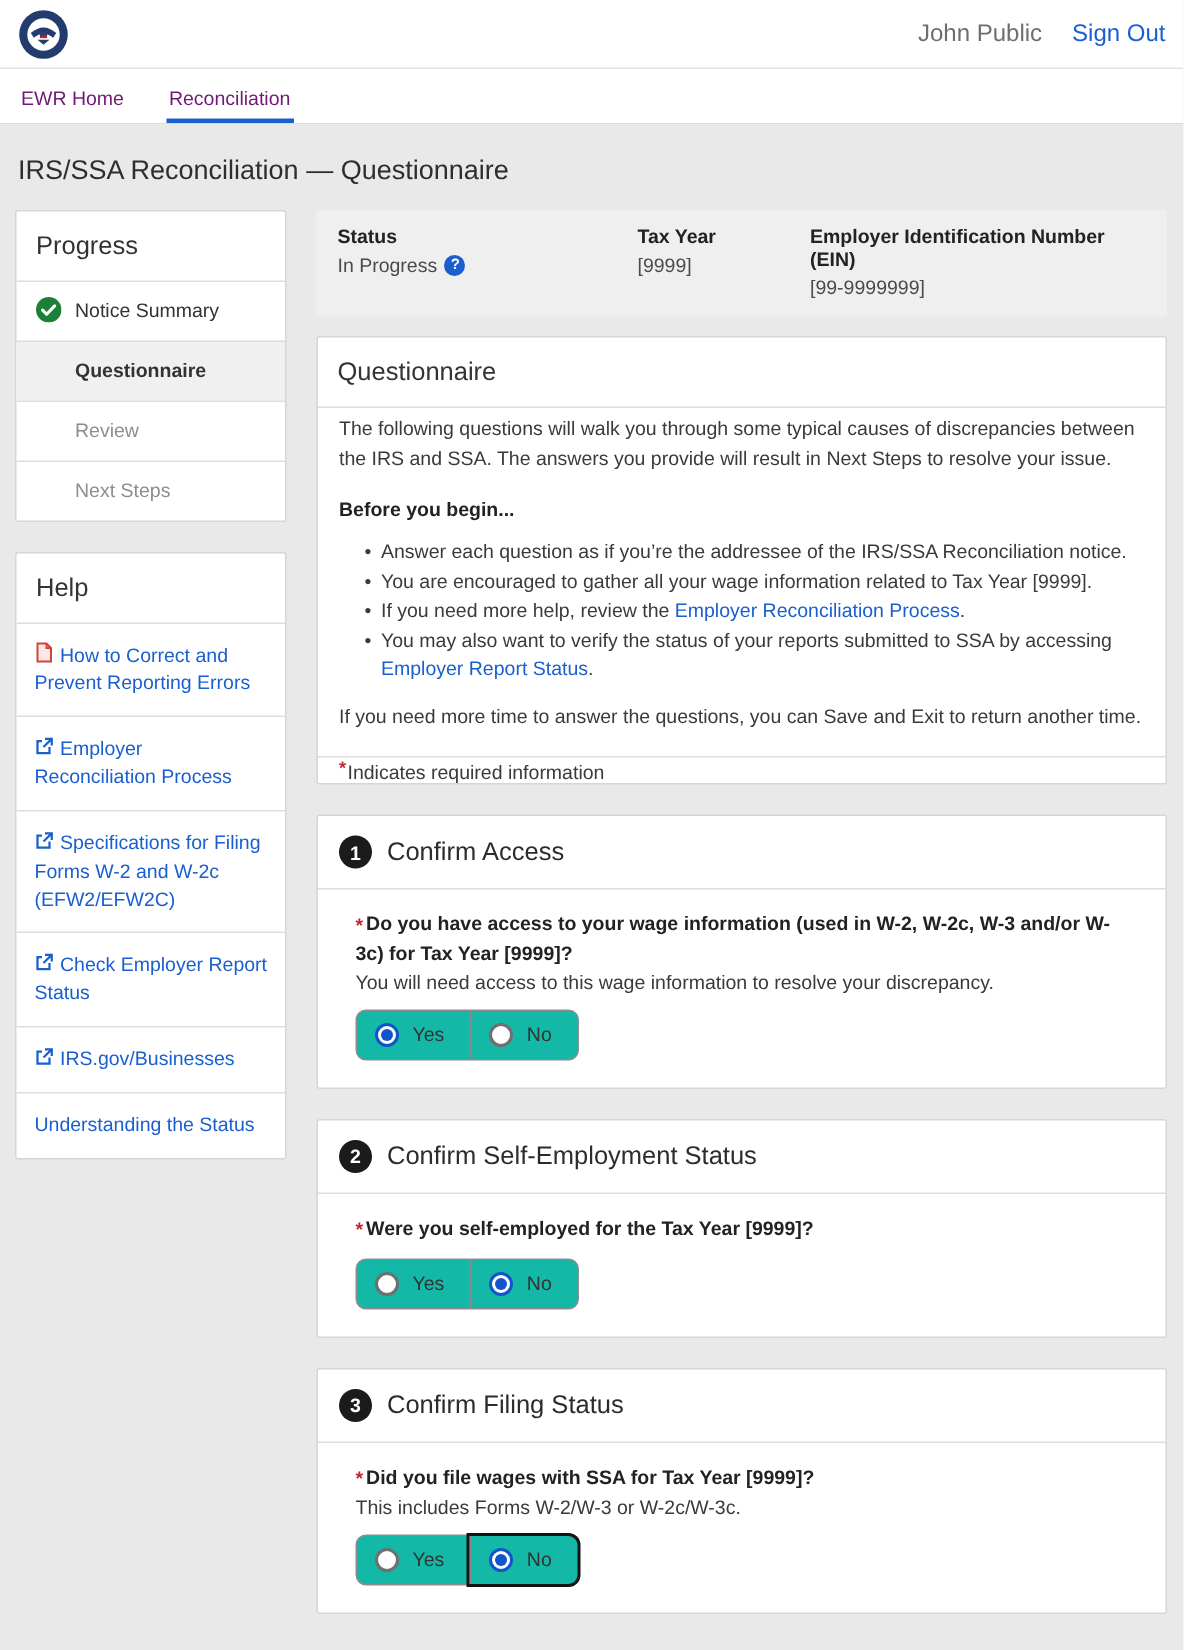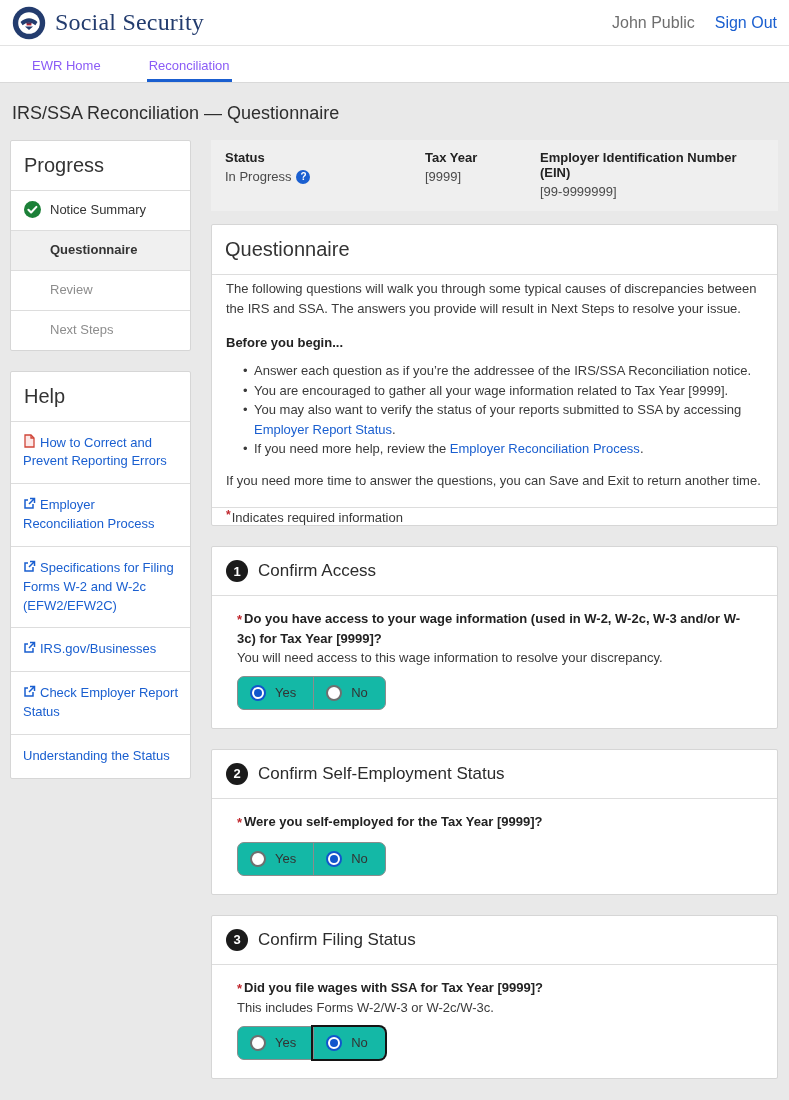--- a/index.html
+++ b/index.html
@@ -26,30 +26,30 @@
     font-size: 24px;
     color: #233c6e;
     letter-spacing: .2px;
   }
   .header-right { display: flex; gap: 20px; align-items: center; font-size: 16px; }
   .user-name { color: #6e6e6e; }
   .signout-link { color: #1a5fd0; }
 
   
   .nav { display: flex; gap: 26px; padding: 0 12px; background: #fff; border-bottom: 1px solid #d9d9d9; }
-  .nav-item { padding: 12px 2px 9px; color: #8b5cf6; cursor: pointer; margin-left: 18px; }
+  .nav-item { padding: 12px 2px 9px; color: #701a75; cursor: pointer; }
   .nav-item.active { border-bottom: 3px solid #1a5fd0; padding-bottom: 6px; }
 
   
   .content { background: #e9e9e9; padding: 10px 11px 28px 10px; }
   .page-title { font-size: 18px; font-weight: 400; color: #2e2e2e; padding: 10px 2px 16px; }
   .layout { display: flex; gap: 20px; align-items: flex-start; }
 
   .panel { background: #fff; border: 1px solid #d6d6d6; border-radius: 2px; }
-  .panel-heading { font-size: 20px; font-weight: 400; color: #333; padding: 13px 13px; }
+  .panel-heading { font-size: 17px; font-weight: 400; color: #333; padding: 13px 13px; }
 
   
   .sidebar { width: 181px; flex: none; }
   .sidebar .panel + .panel { margin-top: 20px; }
   .progress-item {
     border-top: 1px solid #ddd;
     padding: 11px 10px 11px 39px;
     position: relative;
     color: #333; line-height: 1.3;
   }
@@ -139,21 +139,20 @@
 <div class="header">
   <div class="brand">
     <svg class="seal" width="34" height="34" viewBox="0 0 34 34">
       <circle cx="17" cy="17" r="16.2" fill="#233c6e"></circle>
       <circle cx="17" cy="17" r="10.8" fill="#ffffff"></circle>
       <path d="M8.5 16 q8.5 -7.5 17 0 l-2.1 3.2 q-6.4 -5.4 -12.8 0 Z" fill="#233c6e"></path>
       <rect x="14.6" y="16.4" width="4.8" height="3" fill="#b22234"></rect>
       <rect x="14.6" y="16.4" width="4.8" height="1.2" fill="#233c6e"></rect>
       <path d="M13 20.5 h8 l-4 3.4 Z" fill="#233c6e"></path>
     </svg>
-    <span class="brand-name">Social Security</span>
   </div>
   <div class="header-right">
     <span class="user-name">John Public</span>
     <a class="signout-link">Sign Out</a>
   </div>
 </div>
 
 <div class="nav">
   <div class="nav-item">EWR Home</div>
   <div class="nav-item active">Reconciliation</div>
@@ -195,25 +194,25 @@
               <path d="M5 3 H2 v8 h8 V7" fill="none" stroke="#1a5fd0" stroke-width="1.5"></path>
               <path d="M7 1.5 h4.5 V6 M11.2 1.8 L6 7" fill="none" stroke="#1a5fd0" stroke-width="1.5"></path>
             </svg><span>Employer Reconciliation Process</span></a>
         <a class="help-link"><svg class="li-icon" width="13" height="13" viewBox="0 0 13 13">
               <path d="M5 3 H2 v8 h8 V7" fill="none" stroke="#1a5fd0" stroke-width="1.5"></path>
               <path d="M7 1.5 h4.5 V6 M11.2 1.8 L6 7" fill="none" stroke="#1a5fd0" stroke-width="1.5"></path>
             </svg><span>Specifications for Filing Forms W-2 and W-2c (EFW2/EFW2C)</span></a>
         <a class="help-link"><svg class="li-icon" width="13" height="13" viewBox="0 0 13 13">
               <path d="M5 3 H2 v8 h8 V7" fill="none" stroke="#1a5fd0" stroke-width="1.5"></path>
               <path d="M7 1.5 h4.5 V6 M11.2 1.8 L6 7" fill="none" stroke="#1a5fd0" stroke-width="1.5"></path>
-            </svg><span>IRS.gov/Businesses</span></a>
+            </svg><span>Check Employer Report Status</span></a>
         <a class="help-link"><svg class="li-icon" width="13" height="13" viewBox="0 0 13 13">
               <path d="M5 3 H2 v8 h8 V7" fill="none" stroke="#1a5fd0" stroke-width="1.5"></path>
               <path d="M7 1.5 h4.5 V6 M11.2 1.8 L6 7" fill="none" stroke="#1a5fd0" stroke-width="1.5"></path>
-            </svg><span>Check Employer Report Status</span></a>
+            </svg><span>IRS.gov/Businesses</span></a>
         <a class="help-link"><span>Understanding the Status</span></a>
       </div>
     </div>
 
     <div class="main">
 
       <div class="status-bar">
         <div class="status-col1">
           <div class="status-label">Status</div>
           <div class="status-value">
@@ -236,22 +235,22 @@
       </div>
 
       <div class="panel q-panel">
         <div class="panel-heading">Questionnaire</div>
         <div class="intro-body q-section-divider">
           <p>The following questions will walk you through some typical causes of discrepancies between the IRS and SSA. The answers you provide will result in Next Steps to resolve your issue.</p>
           <div class="before-heading">Before you begin...</div>
           <ul>
             <li><span>Answer each question as if you’re the addressee of the IRS/SSA Reconciliation notice.</span><span></span></li>
             <li><span>You are encouraged to gather all your wage information related to Tax Year [9999].</span><span></span></li>
+            <li><span>If you need more help, review the </span><a class="bullet-link">Employer Reconciliation Process</a><span>.</span></li>
             <li><span>You may also want to verify the status of your reports submitted to SSA by accessing </span><a class="bullet-link">Employer Report Status</a><span>.</span></li>
-            <li><span>If you need more help, review the </span><a class="bullet-link">Employer Reconciliation Process</a><span>.</span></li>
           </ul>
           <p class="more-time">If you need more time to answer the questions, you can Save and Exit to return another time.</p>
         </div>
         <div class="required-row">
           <span class="req-mark raised">*</span><span>Indicates required information</span>
         </div>
       </div>
 
       <div class="panel q-panel">
         <div class="q-heading">

